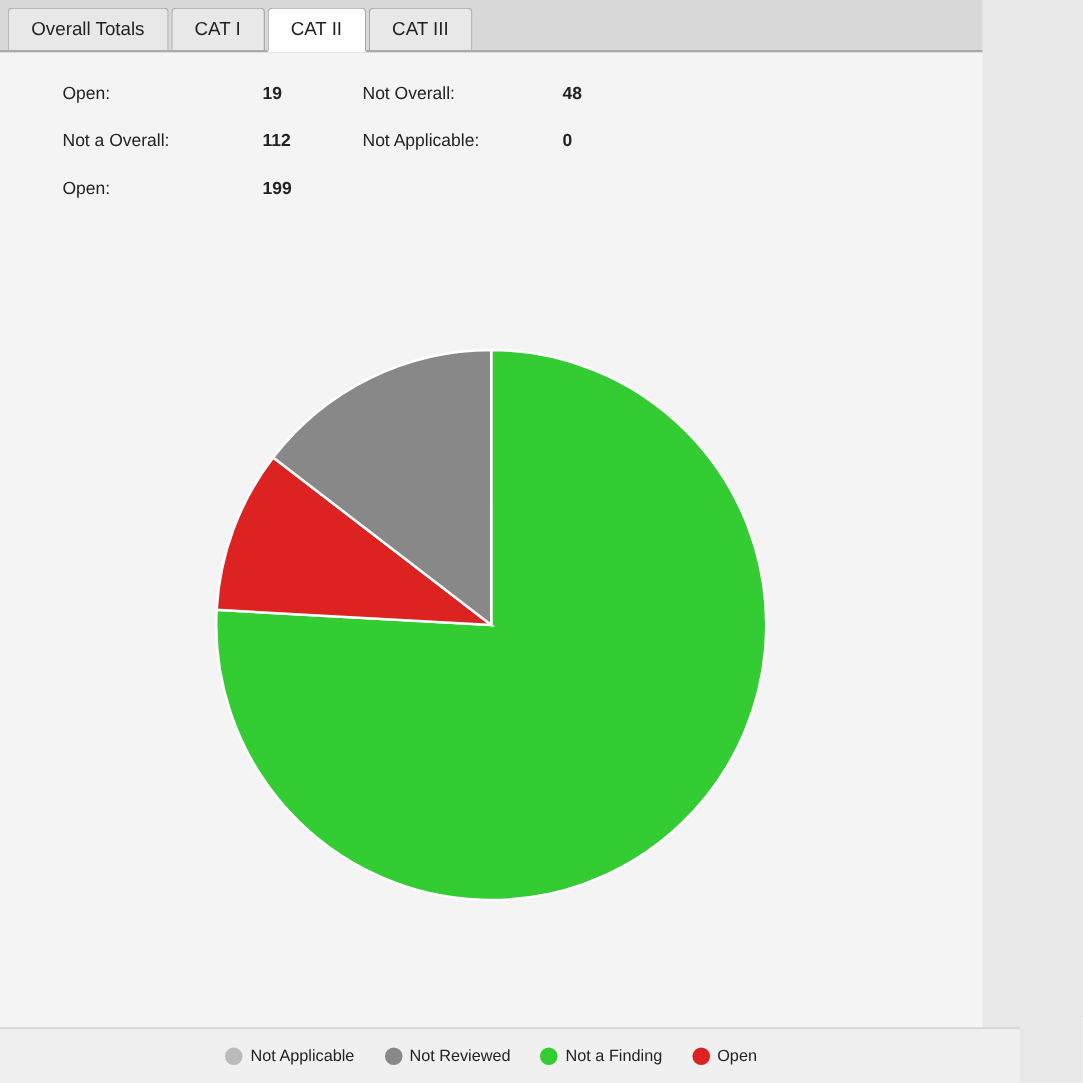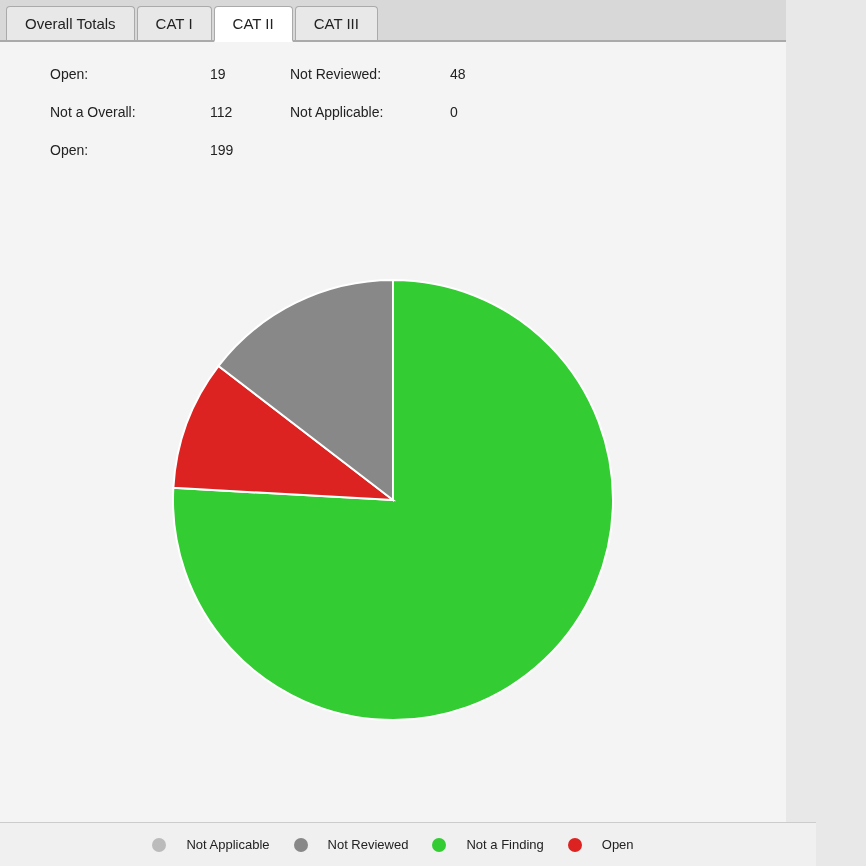--- a/index.html
+++ b/index.html
@@ -58,21 +58,21 @@
       margin-bottom: 10px;
       margin-left: 20px;
     }
     .stat-label {
       color: #222;
       font-size: 14px;
     }
     .stat-value {
       color: #222;
       font-size: 14px;
-      font-weight: normal;
+      font-weight: bold;
     }
     .chart-area {
       flex: 1;
       display: flex;
       justify-content: center;
       align-items: center;
       margin-top: 10px;
     }
     .legend {
       display: flex;
@@ -81,21 +81,21 @@
       align-items: center;
       gap: 24px;
       padding: 14px 0;
       background: #f0f0f0;
       border-top: 1px solid #ccc;
       margin: 0 -30px;
     }
     .legend-item {
       display: flex;
       align-items: center;
-      gap: 20px;
+      gap: 6px;
       font-size: 13px;
       color: #222;
     }
     .legend-dot {
       width: 14px;
       height: 14px;
       border-radius: 50%;
       display: inline-block;
     }
   </style>
@@ -106,21 +106,21 @@
   <div class="tabs">
     <div class="tab">Overall Totals</div>
     <div class="tab">CAT I</div>
     <div class="tab active">CAT II</div>
     <div class="tab">CAT III</div>
   </div>
   <div class="content">
     <div class="stats">
       <span class="stat-label">Open:</span>
       <span class="stat-value">19</span>
-      <span class="stat-label">Not Reviewed:</span>
+      <span class="stat-label">Not Overall:</span>
       <span class="stat-value">48</span>
 
       <span class="stat-label">Not a Overall:</span>
       <span class="stat-value">112</span>
       <span class="stat-label">Not Applicable:</span>
       <span class="stat-value">0</span>
 
       <span class="stat-label">Open:</span>
       <span class="stat-value">199</span>
     </div>

